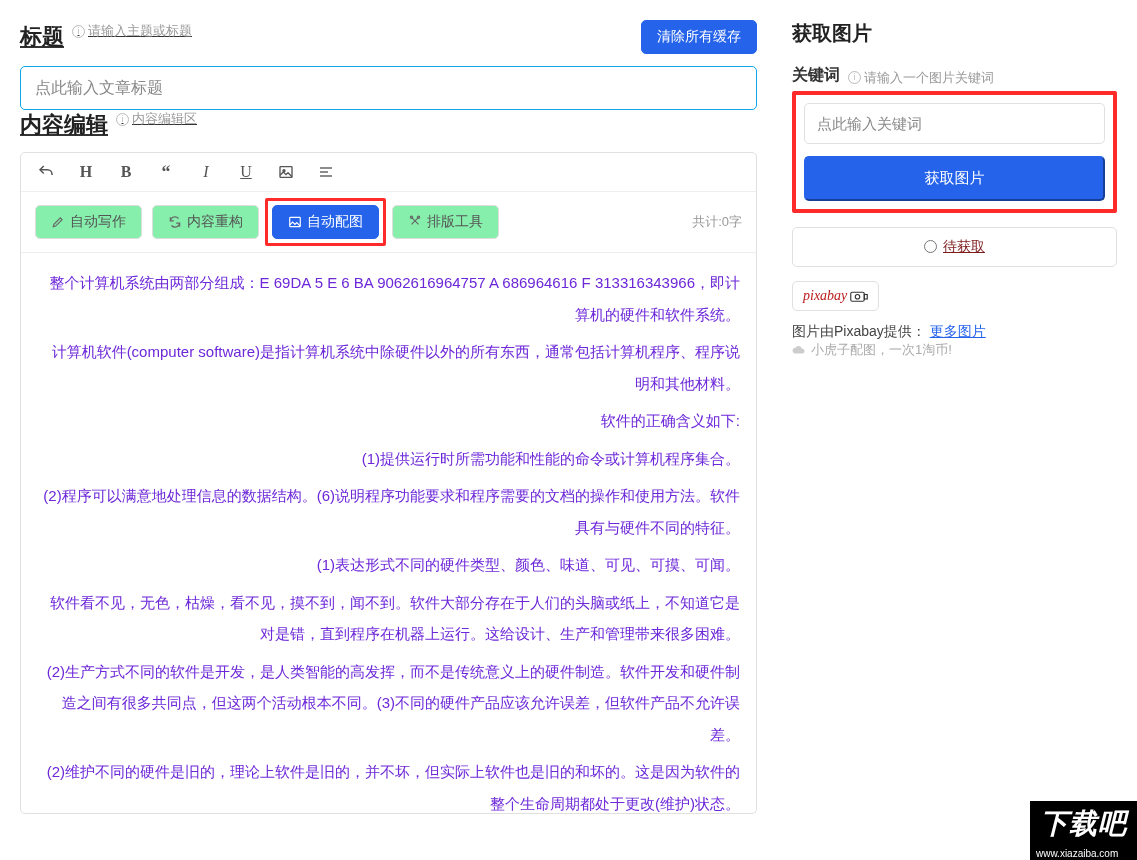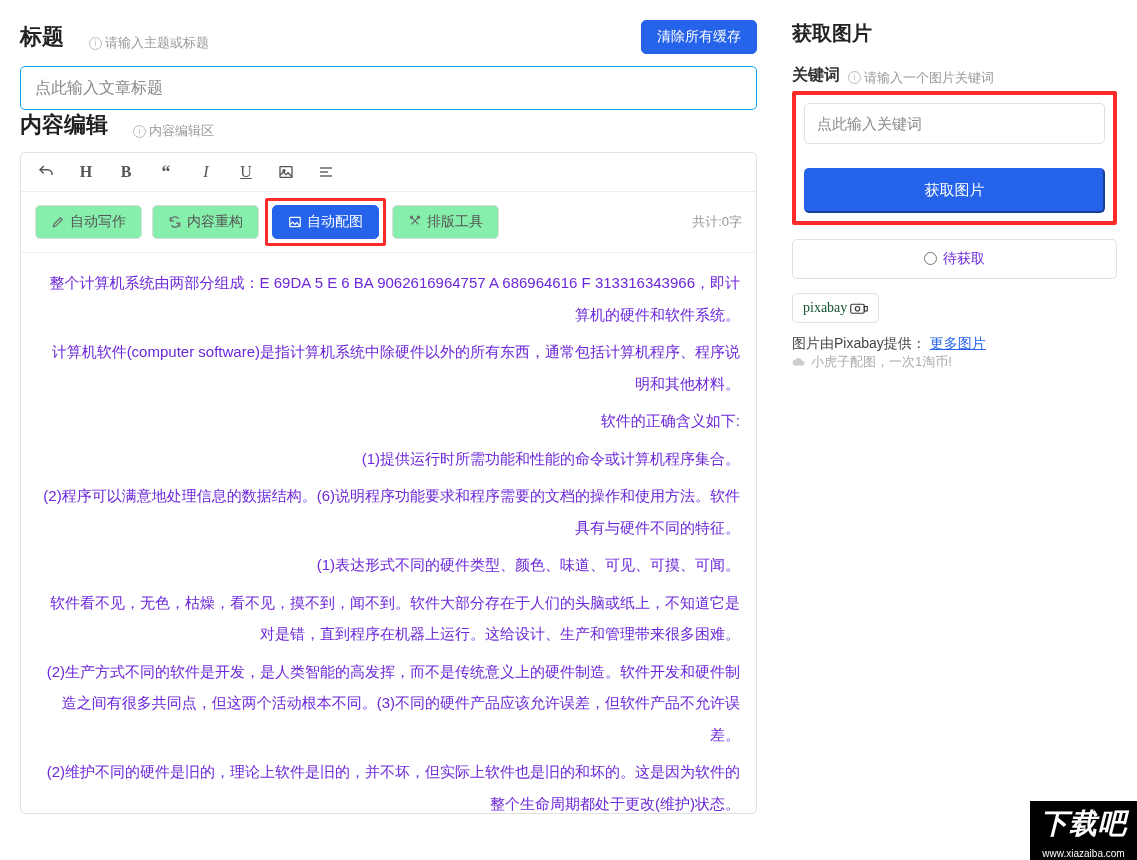--- a/index.html
+++ b/index.html
@@ -2,21 +2,21 @@
 <html><head>
 <meta charset="utf-8">
 <style>
 * { box-sizing: border-box; margin: 0; padding: 0; }
 body { font-family: "Microsoft YaHei", Arial, sans-serif; background: #fff; color: #333; }
 .container { display: flex; width: 1137px; height: 860px; }
 .main { flex: 1; padding: 20px 20px 0 20px; overflow: hidden; }
 .sidebar { width: 360px; padding: 20px 20px 0 15px; }
 
 .section-header { display: flex; align-items: center; justify-content: space-between; margin-bottom: 12px; }
-.section-title-wrap { display: flex; align-items: flex-end; gap: 25px; }
+.section-title-wrap { display: flex; align-items: flex-start; gap: 8px; text-decoration: underline; }
 .section-title { font-size: 22px; font-weight: 600; color: #222; }
 .section-sub { font-size: 13px; color: #999; display: inline-flex; align-items: center; gap: 3px; }
 .info-icon { display:inline-block; width:13px; height:13px; border:1px solid #bbb; border-radius:50%; font-size:9px; line-height:11px; text-align:center; color:#bbb; }
 
 .btn { display:inline-flex; align-items:center; gap:5px; padding: 7px 15px; border-radius: 5px; font-size: 14px; cursor: pointer; border: 1px solid #ddd; background:#86efac; color:#555; }
 .btn-primary { background:#2563eb; border-color:#2563eb; color:#fff; }
 .btn-primary-lg { background:#2563eb; border-color:#2563eb; color:#fff; width:100%; padding:11px; justify-content:center; font-size:15px; border-radius:5px; }
 .btn-icon { width:14px; height:14px; }
 
 .title-input { width:100%; padding:12px 14px; border:1px solid #0ea5e9; border-radius:5px; font-size:16px; color:#555; }
@@ -33,37 +33,37 @@
 
 .content-area { padding: 14px 16px; font-size:15px; line-height: 2.1; color:#6d28d9; height: 560px; overflow:hidden;text-align:right; }
 .content-area p { margin-bottom: 6px; }
 
 .side-section-title { font-size:20px; font-weight:600; margin-bottom:18px; color:#222; }
 .side-label-row { display:flex; align-items:baseline; gap:8px; margin-bottom:4px; }
 .side-label { font-size:16px; font-weight:600; }
 .side-sub { font-size:13px; color:#999; display:inline-flex; align-items:center; gap:3px; }
 
 .keyword-block { border:4px solid #ff2b2b; padding: 8px; border-radius:2px; margin-bottom: 14px; }
-.keyword-input { width:100%; padding:11px 12px; border:1px solid #e0e0e0; border-radius:5px; font-size:15px; margin-bottom:24px; }
+.keyword-input { width:100%; padding:11px 12px; border:1px solid #e0e0e0; border-radius:5px; font-size:15px; margin-bottom:12px; }
 .keyword-input::placeholder { color:#888; }
 
-.pending-btn { width:100%; padding:10px; border:1px solid #e0e0e0; border-radius:5px; background:#fff; font-size:14px; color:#6d28d9; display:flex; align-items:center; justify-content:center; gap:6px; margin-bottom:14px; }
+.pending-btn { width:100%; padding:10px; border:1px solid #e0e0e0; border-radius:5px; background:#fff; font-size:14px; color:#7f1d1d; display:flex; align-items:center; justify-content:center; gap:6px; margin-bottom:14px;text-decoration:underline; }
 .circle-icon { width:13px; height:13px; border:1.5px solid #777; border-radius:50%; display:inline-block; }
 
-.pixabay-badge { display:inline-flex; align-items:center; gap:3px; border:1px solid #e0e0e0; border-radius:5px; padding:6px 10px; font-size:14px; color:#14532d; margin-bottom:12px; font-family: Georgia, serif; justify-content: space-between; }
+.pixabay-badge { display:inline-flex; align-items:center; gap:3px; border:1px solid #e0e0e0; border-radius:5px; padding:6px 10px; font-size:14px; color:#b91c1c; margin-bottom:12px; font-style:italic; font-family: Georgia, serif; justify-content: space-between; }
 .cam-icon { width:18px; height:12px; }
 
 .credit-line { font-size:14px; color:#444; margin-bottom:0; }
 .credit-line a { color:#2563eb; text-decoration:underline; }
 .footer-note { font-size:13px; color:#aaa; display:flex; align-items:center; gap:5px; }
 .cloud-icon { width:14px; height:10px; }
 
 .watermark { position:absolute; right:0; bottom:0; }
 .wm-box { background:#000; color:#fff; font-weight:bold; font-size:28px; padding: 4px 10px; font-style:italic; letter-spacing:1px;margin-top:20px; }
-.wm-sub { background:#000; color:#fff; font-size:10px; text-align:center; padding:1px 6px; }
+.wm-sub { background:#000; color:#fff; font-size:10px; text-align:left; padding:1px 6px; }
 .container { position:relative; }
 
 svg { display:block; }
 </style>
 </head>
 <body>
 
 <div class="container">
   <div class="main">
 

